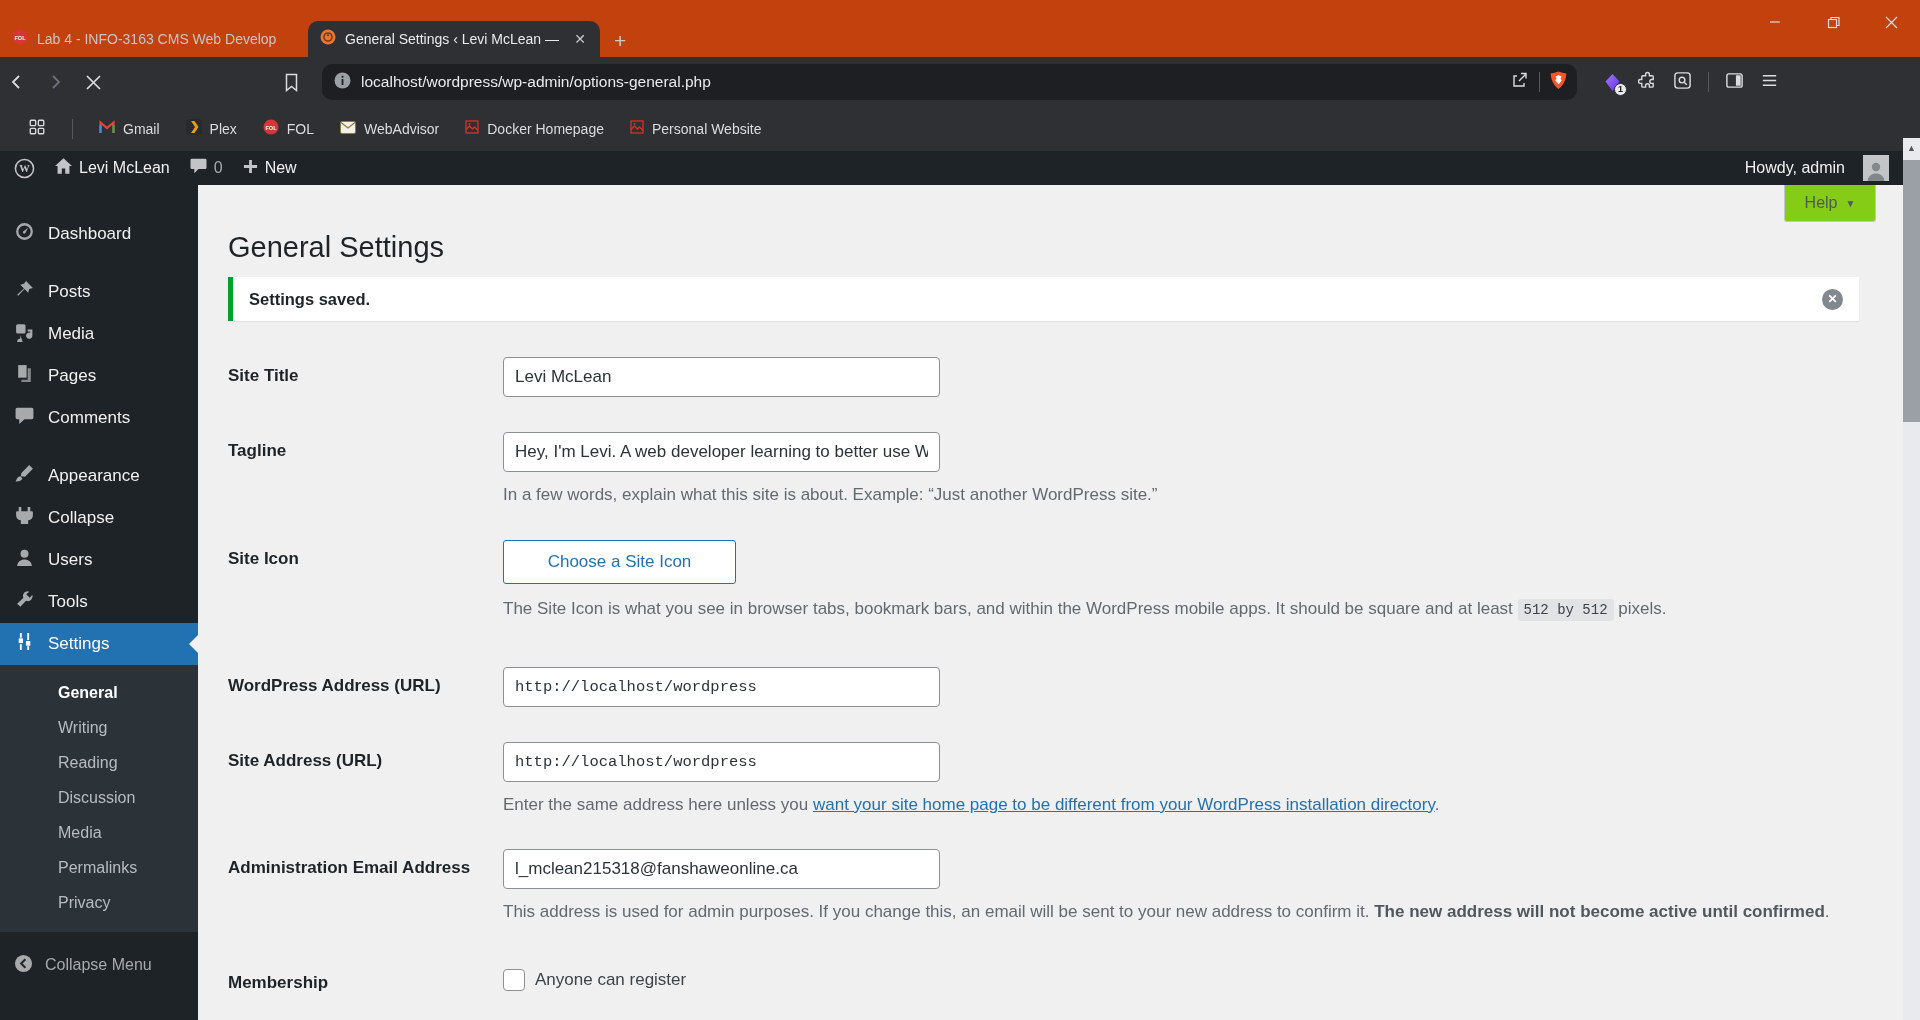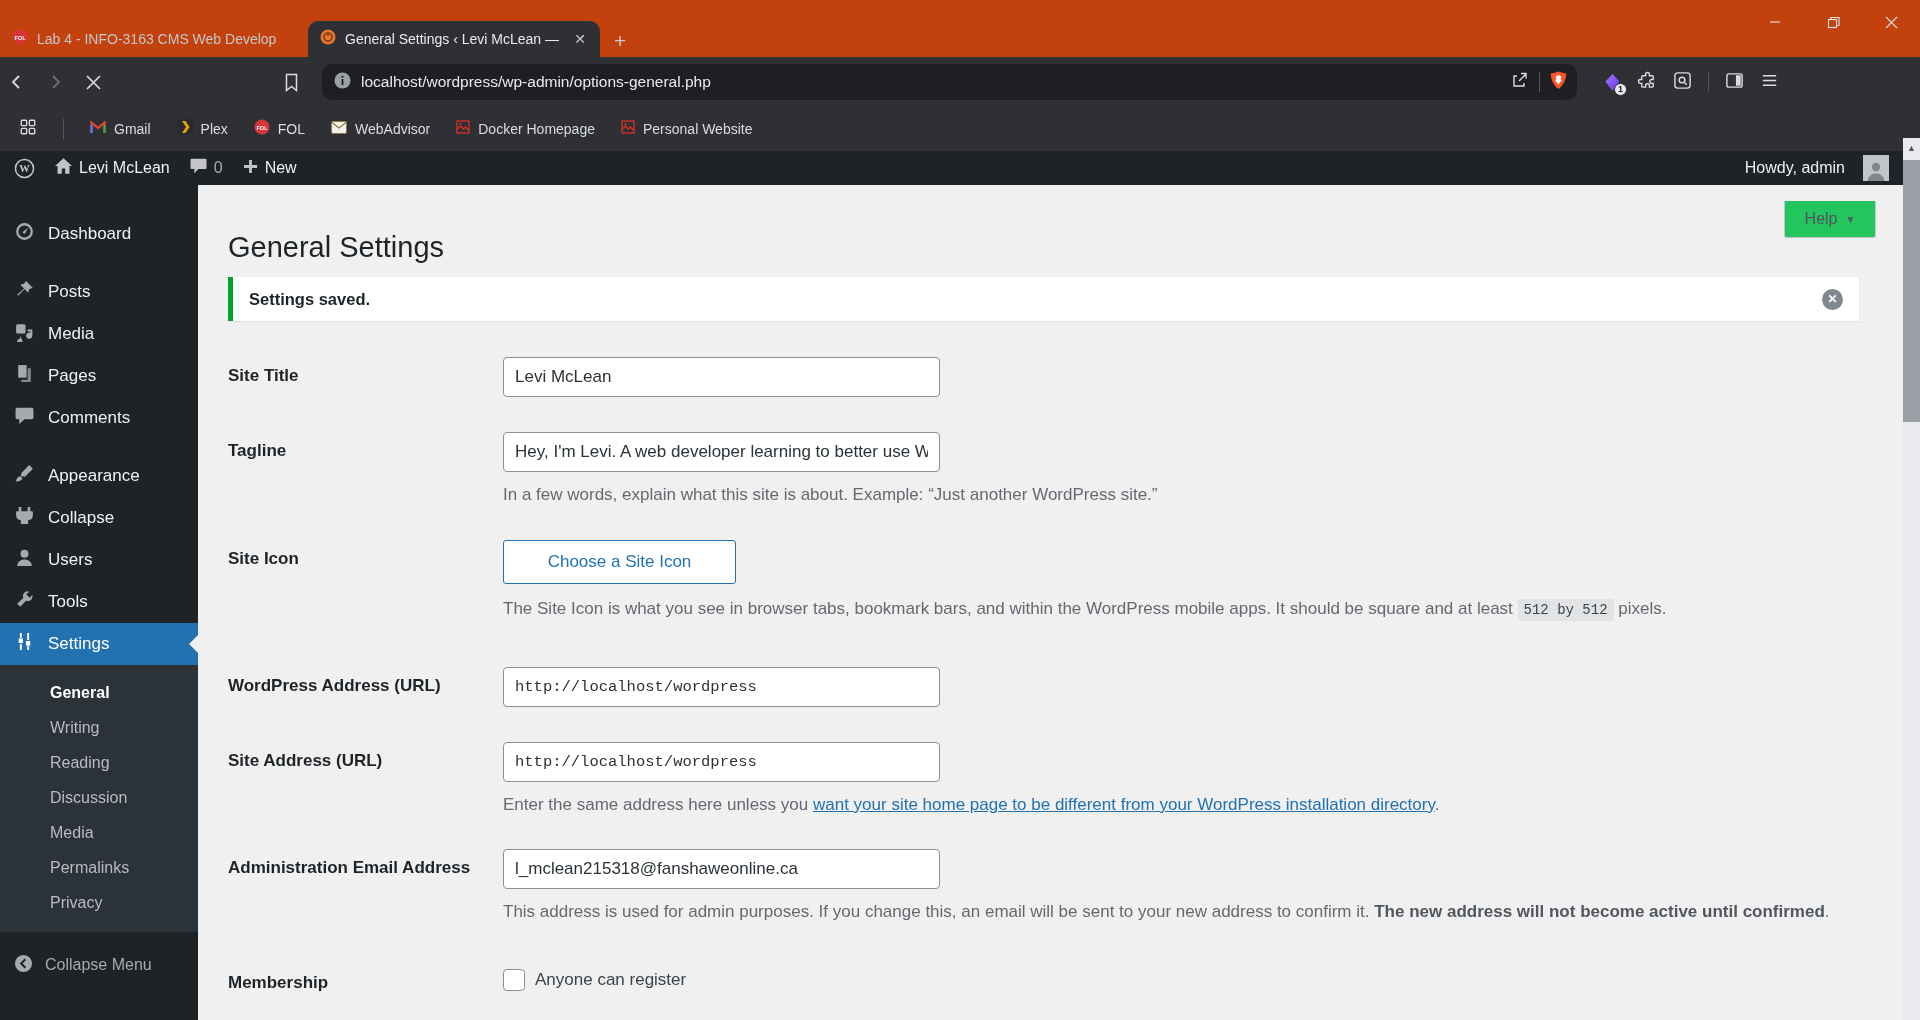--- a/index.html
+++ b/index.html
@@ -24,21 +24,21 @@
     display:flex; align-items:center; padding:0 10px 0 12px; }
   .url-text { color:#e8eaed; font-size:15.5px; margin-left:10px; flex:1; white-space:nowrap; overflow:hidden; }
   .urlbar-right { display:flex; align-items:center; gap:10px; }
   .vdiv { width:1px; height:20px; background:#55585e; }
   .toolbar-right { display:flex; align-items:center; gap:16px; margin-left:26px; }
   .ext-ic { position:relative; display:flex; }
   .badge { position:absolute; right:-5px; bottom:-4px; background:#e8eaed; color:#202124; font-size:9px;
     min-width:13px; height:13px; border-radius:7px; display:flex; align-items:center; justify-content:center;
     border:1px solid #2f3034; font-weight:bold; }
 
-  .bookmarksbar { height:44px; background:#2f3034; display:flex; align-items:center; padding:0 19px; gap:26px; }
+  .bookmarksbar { height:44px; background:#2f3034; display:flex; align-items:center; padding:0 28px; gap:26px; }
   .bm { display:flex; align-items:center; gap:8px; }
   .bm .bm-label { color:#d9dce0; font-size:14px; white-space:nowrap; }
   .bm-div { width:1px; height:20px; background:#55585e; }
 
   
   .webpage { position:relative; width:1903px; height:882px; background:#f0f0f1; }
 
   .adminbar { height:34px; background:#1d2327; display:flex; align-items:center; padding:0 14px; color:#c3c4c7; }
   .ab-item { display:flex; align-items:center; gap:7px; margin-right:20px; font-size:16px; color:#f0f0f1; }
   .ab-count { color:#a7aaad; }
@@ -49,28 +49,28 @@
   .wp-body { display:flex; height:848px; }
 
   
   .sidebar { width:198px; background:#1d2327; color:#f0f0f1; display:flex; flex-direction:column; flex:none; padding-top:28px; }
   .menu-item { height:42px; display:flex; align-items:center; gap:13px; padding:0 14px; font-size:17px; color:#f0f0f1; }
   .menu-item svg { flex:none; }
   .menu-sep { height:16px; }
   .menu-item.active { background:#2271b1; position:relative; }
   .menu-item.active .arrow-notch { position:absolute; right:0; top:50%; margin-top:-9px; width:0; height:0;
     border-top:9px solid transparent; border-bottom:9px solid transparent; border-right:9px solid #f0f0f1; }
-  .submenu { background:#2c3338; padding:10px 0 12px 0; }
+  .submenu { background:#2c3338; padding:10px 0 12px 8px; }
   .submenu-item { height:35px; display:flex; align-items:center; padding:0 14px 0 50px; font-size:16px; color:#b6bcc2; }
   .submenu-item.current { color:#fff; font-weight:bold; }
   .collapse-item { margin-top:12px; height:42px; display:flex; align-items:center; gap:12px; padding:0 14px; font-size:16px; color:#a7aaad; }
 
   
   .main { flex:1; position:relative; padding:0 0 0 30px; }
-  .help-tab { position:absolute; top:16px; right:27px; width:92px; height:37px; background:#22c55e;
+  .help-tab { position:absolute; top:0; right:27px; width:92px; height:37px; background:#84cc16;
     border:1px solid #c3c4c7; border-top:none; border-radius:0 0 3px 3px; display:flex; align-items:center;
     justify-content:center; gap:8px; color:#50575e; font-size:16px; }
   .help-caret { font-size:10px; color:#50575e; }
   h1.page-title { margin-top:44px; font-size:29px; font-weight:400; color:#1d2327; line-height:36px; }
   .notice { margin:12px 44px 0 0; background:#fff; border-left:5px solid #00a32a; box-shadow:0 1px 1px rgba(0,0,0,.06);
     height:44px; display:flex; align-items:center; padding:0 16px; }
   .notice-text { font-size:16.5px; font-weight:bold; color:#1d2327; flex:1; }
   .notice-dismiss { width:21px; height:21px; border-radius:50%; background:#828890; color:#fff; display:flex;
     align-items:center; justify-content:center; font-size:12px; font-weight:bold; }
 

